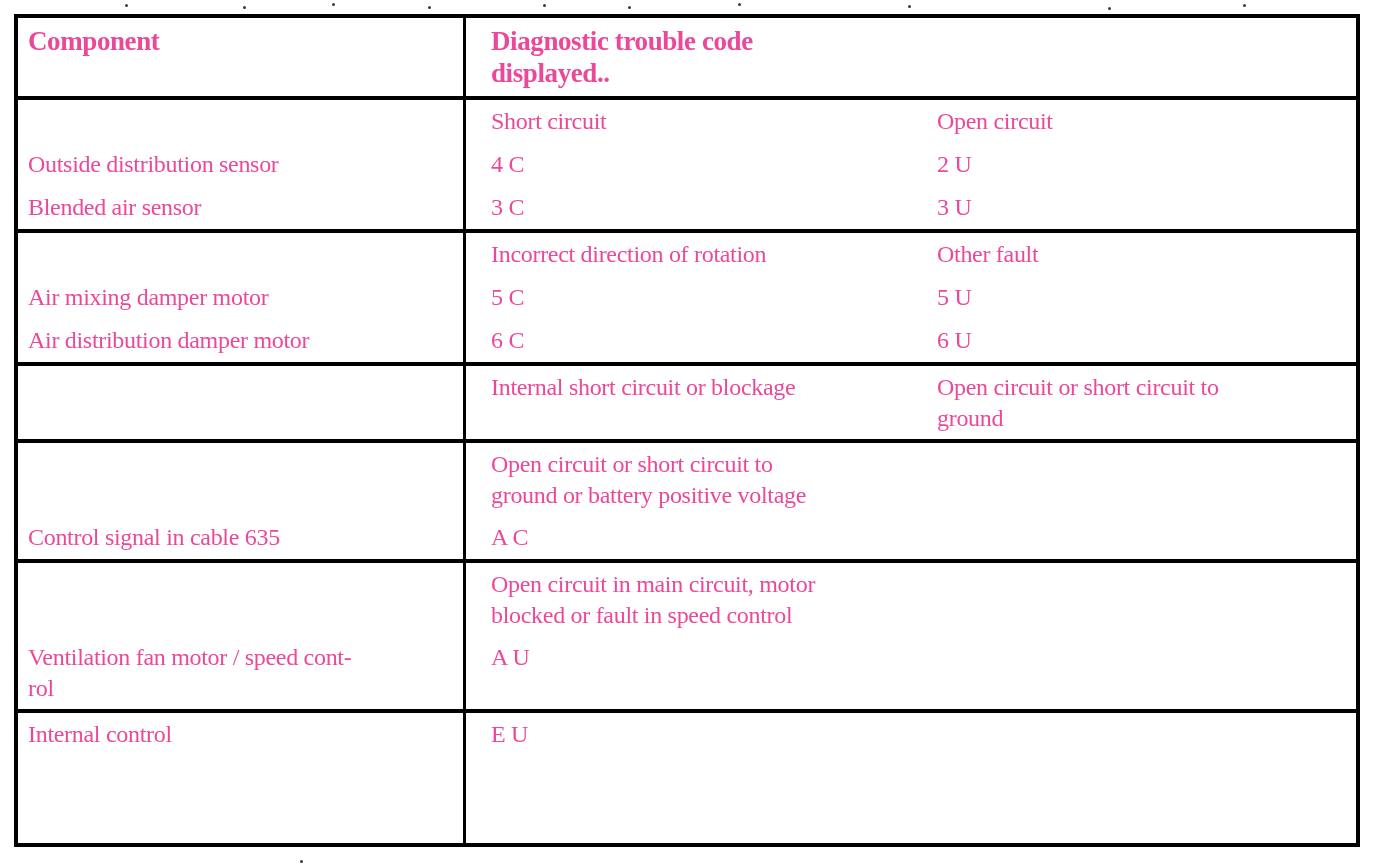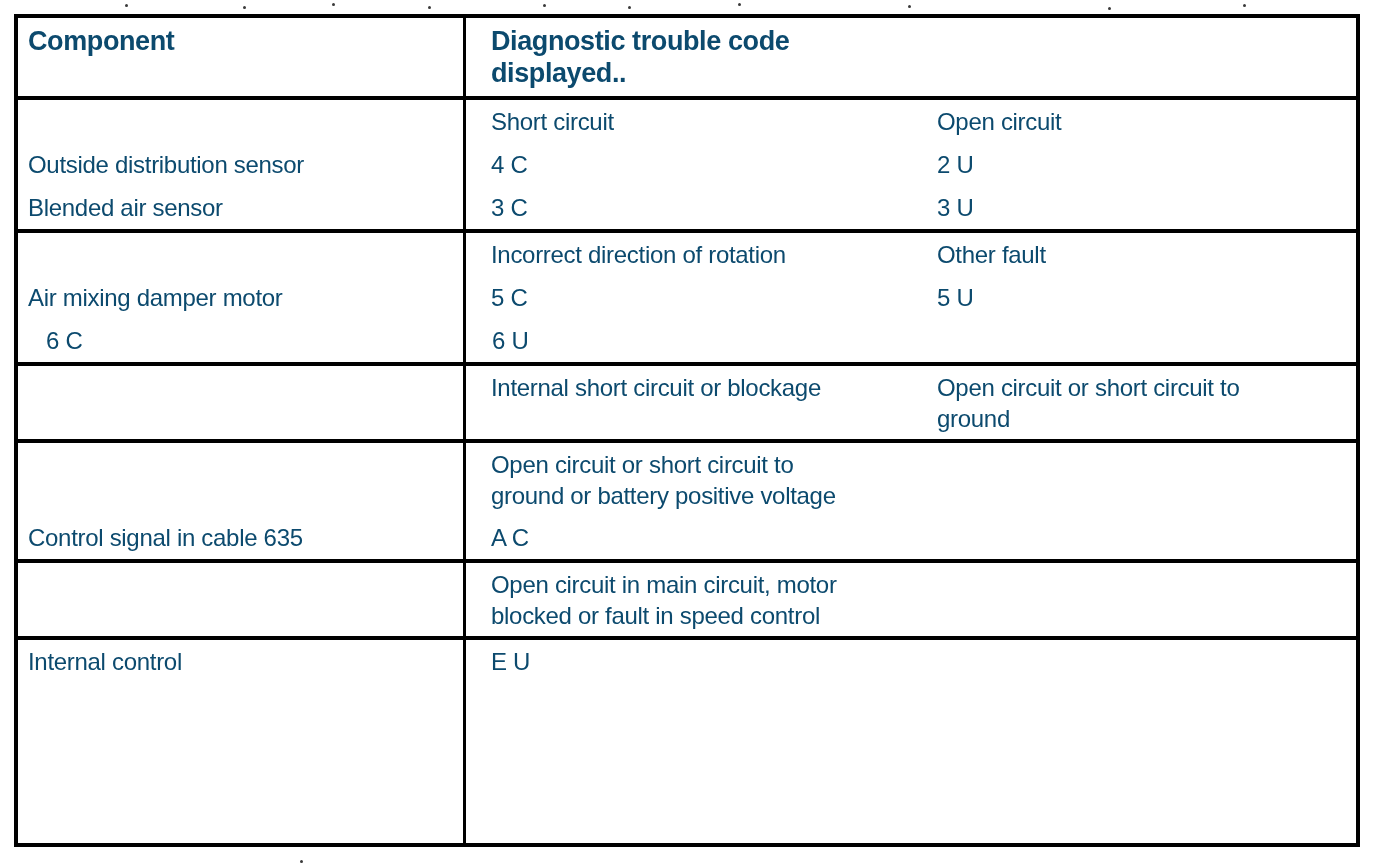--- a/index.html
+++ b/index.html
@@ -51,23 +51,24 @@
     align-items: flex-start;
   }
   .row.tall { height: 73px; }
   .row.header-row { height: 78px; }
   .cell {
     box-sizing: border-box;
     padding-top: 6px;
     font-size: 24px;
     line-height: 31px;
     letter-spacing: -0.3px;
-    color: #0c4a6e;
+    color: #ec4899;
     white-space: pre;
     overflow: visible;
+    font-family: Liberation Serif, serif;
   }
   .header-row .cell {
     font-weight: bold;
     font-size: 27px;
     line-height: 32px;
     padding-top: 7px;
     letter-spacing: -0.4px;
   }
   .c1 { width: 445px; flex: none; padding-left: 10px; }
   .c2 { width: 457px; flex: none; padding-left: 13px; margin-left: 15px; }
@@ -138,20 +139,21 @@
           <div class="cell c1"></div>
           <div class="cell c2">Incorrect direction of rotation</div>
           <div class="cell c3">Other fault</div>
         </div>
         <div class="row">
           <div class="cell c1">Air mixing damper motor</div>
           <div class="cell c2">5 C</div>
           <div class="cell c3">5 U</div>
         </div>
         <div class="row">
+          <div class="cell c1">Air distribution damper motor</div>
           <div class="cell c2">6 C</div>
           <div class="cell c3">6 U</div>
         </div>
       </div>
 
       <div class="section">
         <div class="row tall">
           <div class="cell c1"></div>
           <div class="cell c2">Internal short circuit or blockage</div>
           <div class="cell c3">Open circuit or short circuit to
@@ -173,20 +175,26 @@
         </div>
       </div>
 
       <div class="section">
         <div class="row tall">
           <div class="cell c1"></div>
           <div class="cell c2">Open circuit in main circuit, motor
 blocked or fault in speed control</div>
           <div class="cell c3"></div>
         </div>
+        <div class="row tall">
+          <div class="cell c1">Ventilation fan motor / speed cont-
+rol</div>
+          <div class="cell c2">A U</div>
+          <div class="cell c3"></div>
+        </div>
       </div>
 
       <div class="section last">
         <div class="row">
           <div class="cell c1">Internal control</div>
           <div class="cell c2">E U</div>
           <div class="cell c3"></div>
         </div>
       </div>
 

